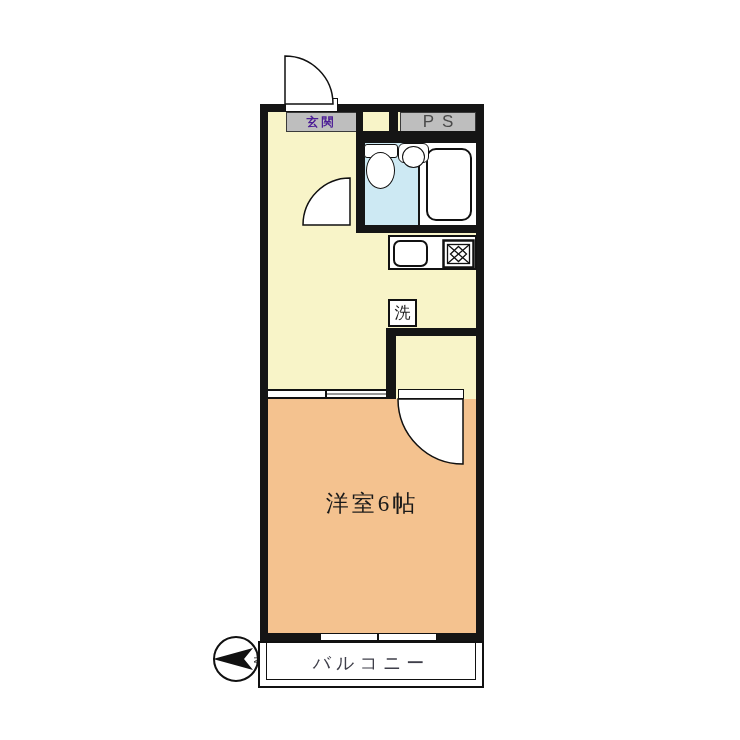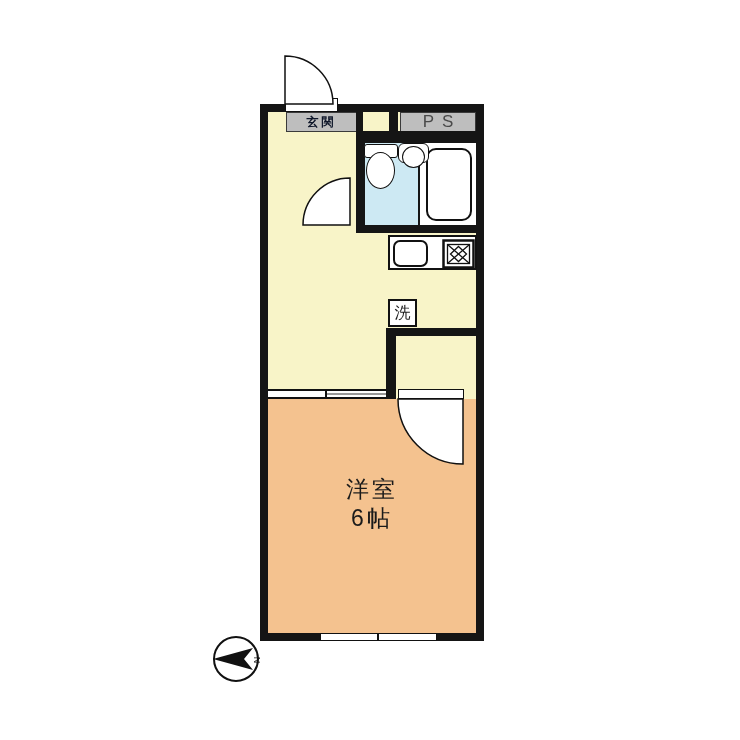--- a/index.html
+++ b/index.html
@@ -9,32 +9,32 @@
   }
   .abs{position:absolute;box-sizing:border-box;}
   .wall{background:#151515;}
   .hall{background:#F8F4C8;}
   .roomfill{background:#F4C28F;}
   .bathfill{background:#CDE9F3;}
   .closetfill{background:#BFBFE5;border:1px solid #222;
     display:flex;align-items:center;justify-content:center;
     font-size:20px;color:#1a1a1a;letter-spacing:2px;}
   .graybox{background:#BEBEBE;border:1px solid #3a3a3a;
-    display:flex;align-items:center;justify-content:center;color:#0f172a;}
+    display:flex;align-items:center;justify-content:center;color:#4c1d95;}
   .white{background:#ffffff;}
   .blk-border2{border:2px solid #111;}
   .blk-border1{border:1px solid #111;}
   .fixture{background:#fff;border:2px solid #111;}
   .fixture-thin{background:#fff;border:1.5px solid #111;}
   .label-genkan{font-size:12px;letter-spacing:3px;font-weight:bold;}
   .label-ps{font-size:17px;letter-spacing:8px;color:#4a4a4a;padding-left:8px;}
   .label-washer{display:flex;align-items:center;justify-content:center;
     font-size:16px;color:#1a1a1a;}
-  .label-room{display:flex;flex-direction:column;align-items:center;justify-content:center;
-    font-size:23px;color:#1a1a1a;letter-spacing:3px;line-height:1.25;}
+  .label-room{display:flex;flex-direction:row;align-items:center;justify-content:center;
+    font-size:23px;color:#1a1a1a;letter-spacing:3px;line-height:1.25;font-family:Liberation Serif, serif;}
   .label-balcony{display:flex;align-items:center;justify-content:center;
     font-size:18px;color:#3f3f4a;letter-spacing:5px;}
   svg{display:block;}
 </style>
 </head>
 <body>
 
 <div class="canvas">
 
   <div class="abs hall" style="left:268px;top:112px;width:208px;height:521px;"></div>
@@ -112,20 +112,26 @@
   <div class="abs" style="left:281px;top:52px;width:58px;height:58px;">
     <svg width="58" height="58" viewBox="0 0 58 58">
       <path d="M4,4 A48,48 0 0 1 52,52 L4,52 Z" fill="#ffffff" stroke="#111" stroke-width="1.5"></path>
     </svg>
   </div>
 
   <div class="abs white blk-border1" style="left:320px;top:633px;width:117px;height:8px;">
     <div class="abs" style="left:56px;top:-1px;width:2px;height:8px;background:#111;"></div>
   </div>
 
+  <div class="abs white" style="left:258px;top:641px;width:226px;height:47px;border:2px solid #111;">
+    <div class="abs" style="left:6px;top:-2px;width:210px;height:39px;border:1px solid #111;border-top:none;"></div>
+    <div class="abs label-balcony" style="left:0;top:0;width:222px;height:39px;">
+      <span>バルコニー</span>
+    </div>
+  </div>
 
   <div class="abs" style="left:210px;top:634px;width:54px;height:54px;">
     <svg width="54" height="54" viewBox="0 0 54 54">
       <circle cx="26" cy="25" r="22" fill="#ffffff" stroke="#111" stroke-width="2"></circle>
       <polygon points="3,25 43,14 34,25 43,36" fill="#111"></polygon>
       <text id="compass-n" x="47" y="29" font-size="9" fill="#111" transform="rotate(90 47 26)" text-anchor="middle">N</text>
     </svg>
   </div>
 
 </div>

